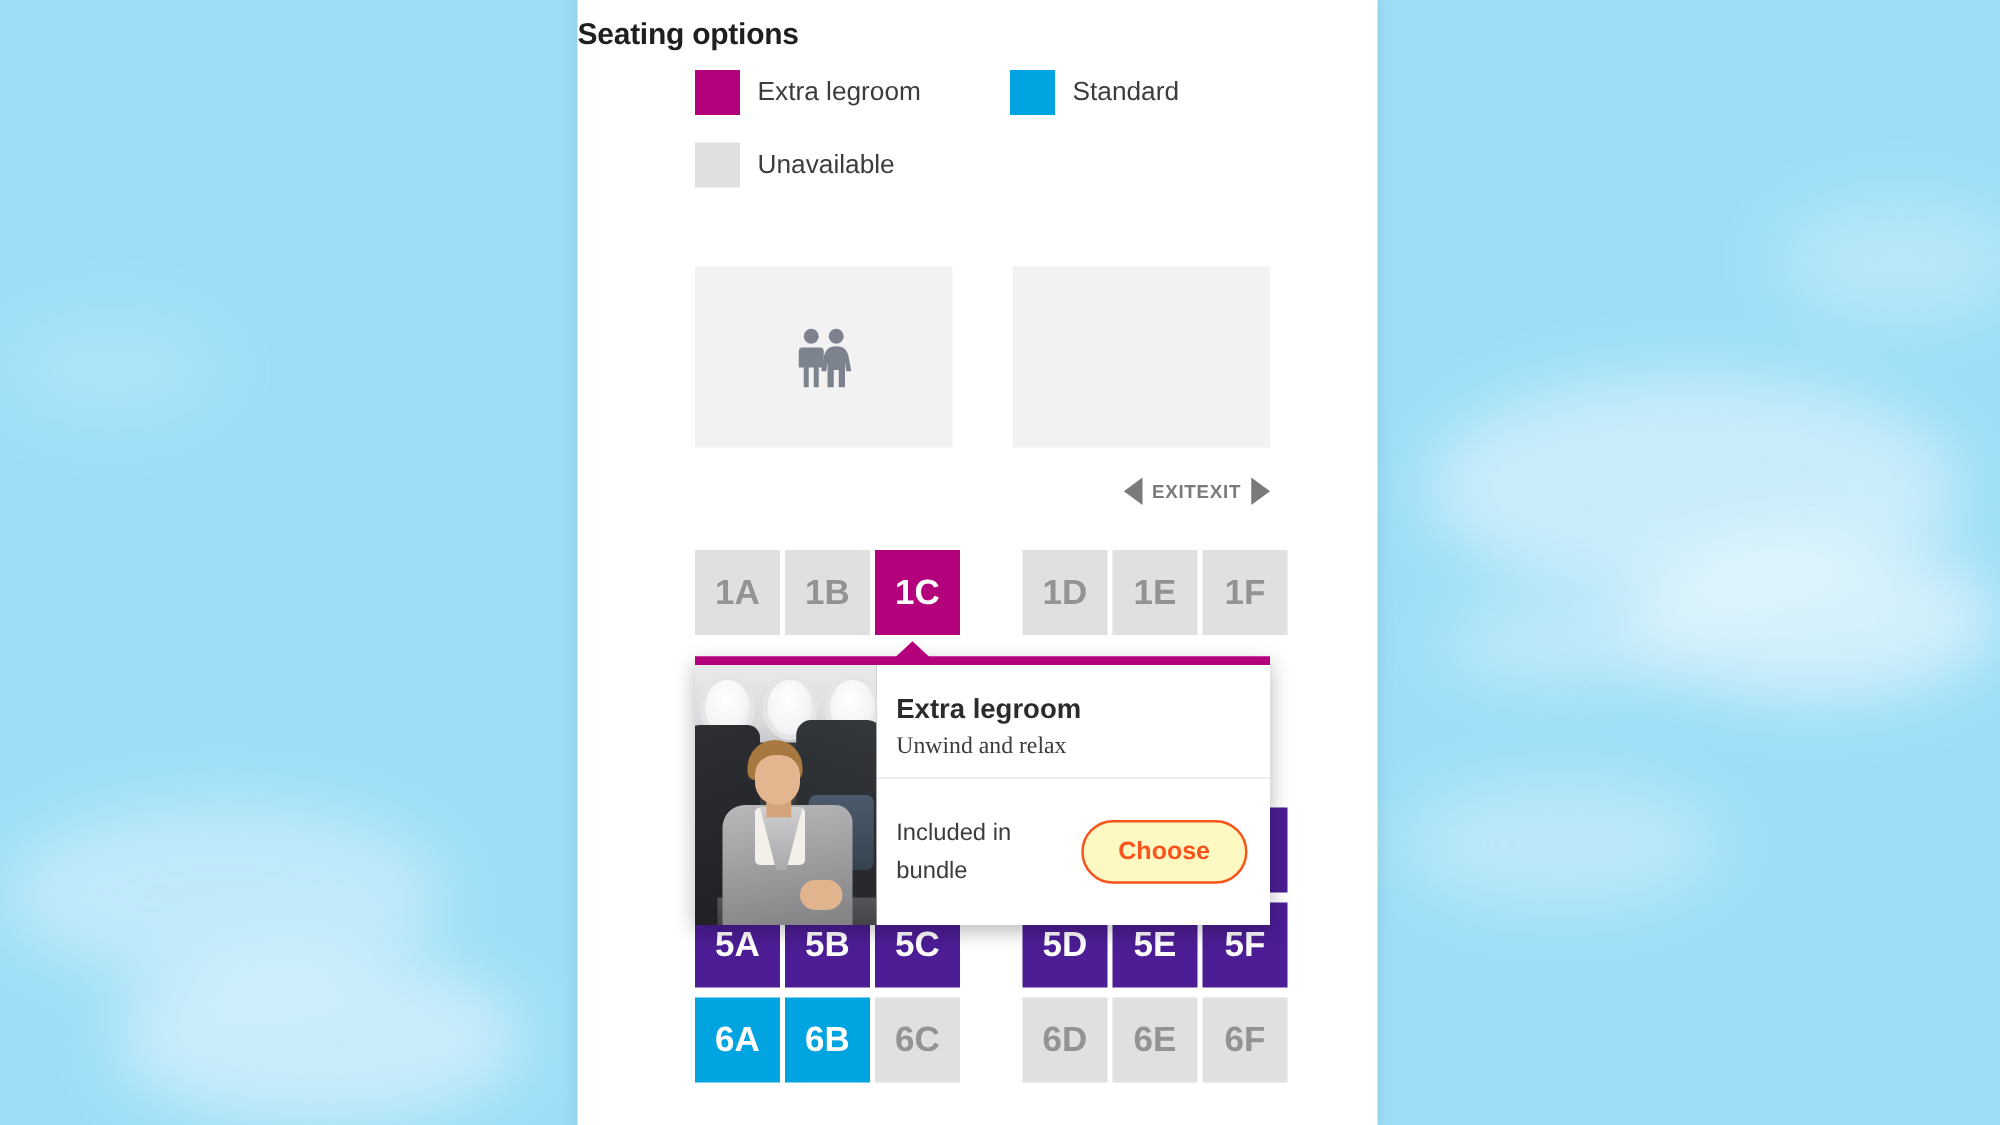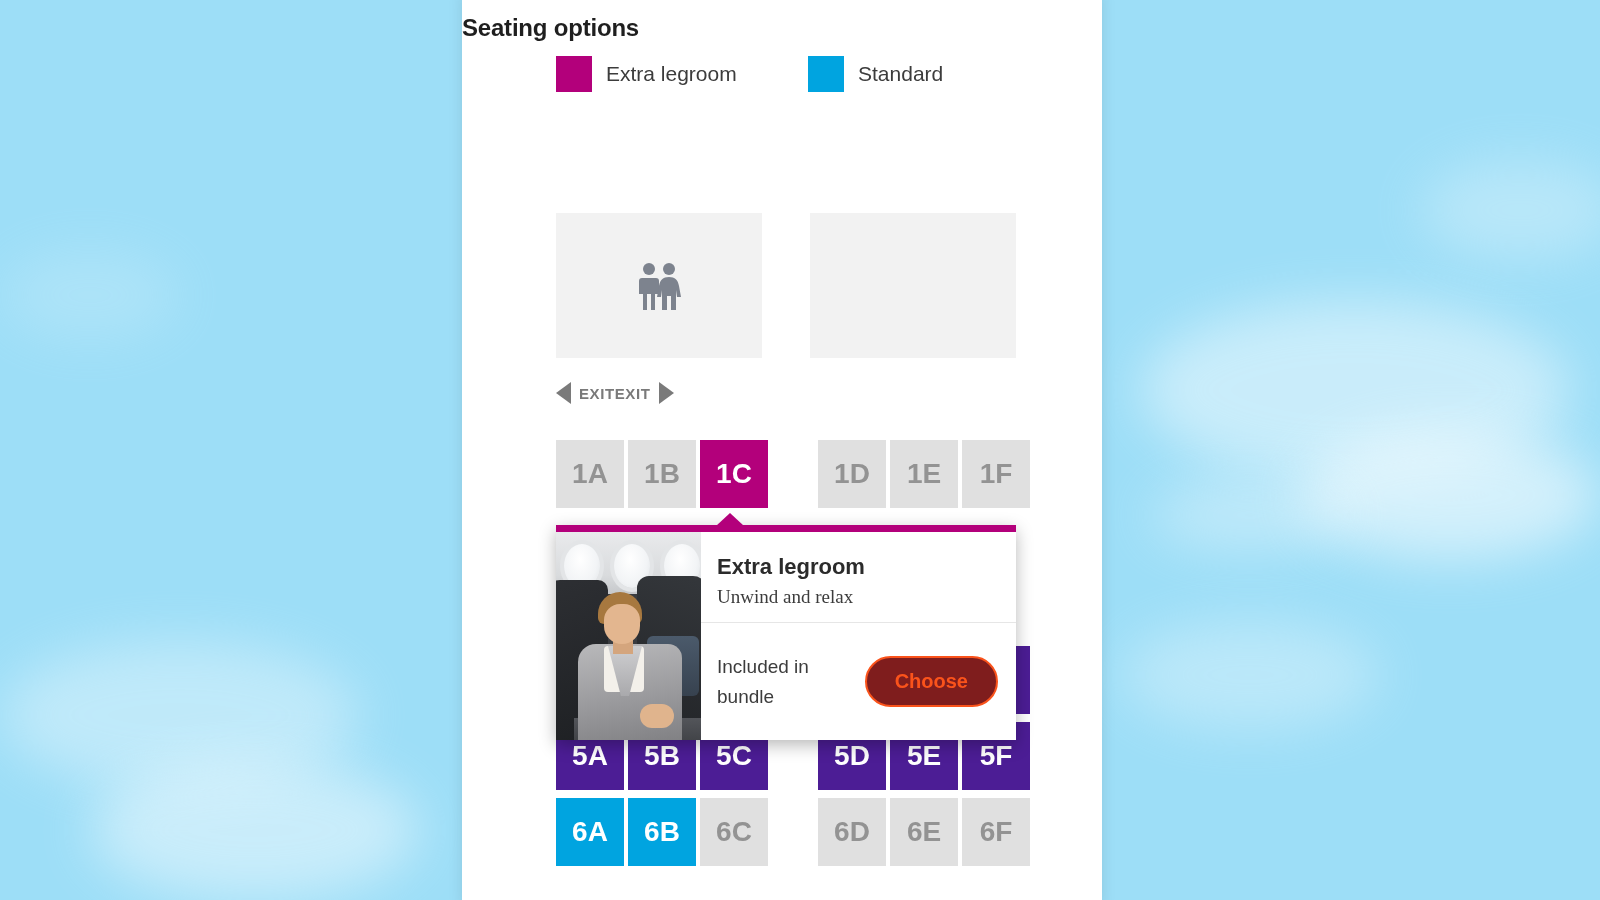--- a/index.html
+++ b/index.html
@@ -107,21 +107,21 @@
 
   .restroom-icon { display: block; }
 
   
   .exit-row {
     position: absolute;
     left: 94px;
     top: 388px;
     width: 460px;
     display: flex;
-    justify-content: flex-start;
+    justify-content: flex-end;
     align-items: center;
   }
   .exit-marker {
     display: flex;
     align-items: center;
     color: #7a7a7a;
     font-size: 15px;
     font-weight: bold;
     letter-spacing: .6px;
   }
@@ -298,21 +298,21 @@
   .popup-price {
     font-size: 19px;
     color: #3c3c3c;
     line-height: 1.55;
     width: 132px;
   }
   .choose-button {
     margin-left: auto;
     border: 2px solid #fa531b;
     border-radius: 28px;
-    background: #7f1d1d;
+    background: #fef9c3;
     color: #fa531b;
     font-family: "Liberation Sans", sans-serif;
     font-size: 20px;
     font-weight: bold;
     padding: 12px 28px;
     cursor: pointer;
   }
 </style>
 </head>
 <body>
@@ -339,20 +339,24 @@
           <span class="legend-swatch" style="background:#b3007b"></span>
           <span class="legend-label">Extra legroom</span>
         </div>
 
 
         <div class="legend-item">
           <span class="legend-swatch" style="background:#00a4e0"></span>
           <span class="legend-label">Standard</span>
         </div>
 
+        <div class="legend-item">
+          <span class="legend-swatch" style="background:#e0e0e0"></span>
+          <span class="legend-label">Unavailable</span>
+        </div>
 
       </div>
 
       <div class="facility-row">
 
         <div class="facility lavatory">
           <svg class="restroom-icon" width="44" height="48" viewBox="0 0 44 48">
             <g fill="#7d838e">
               <circle cx="12" cy="7" r="6"></circle>
               <path d="M5 16 h14 a3 3 0 0 1 3 3 v13 h-4 v16 h-4 v-16 h-4 v16 h-4 v-16 h-4 v-13 a3 3 0 0 1 3 -3z"></path>

